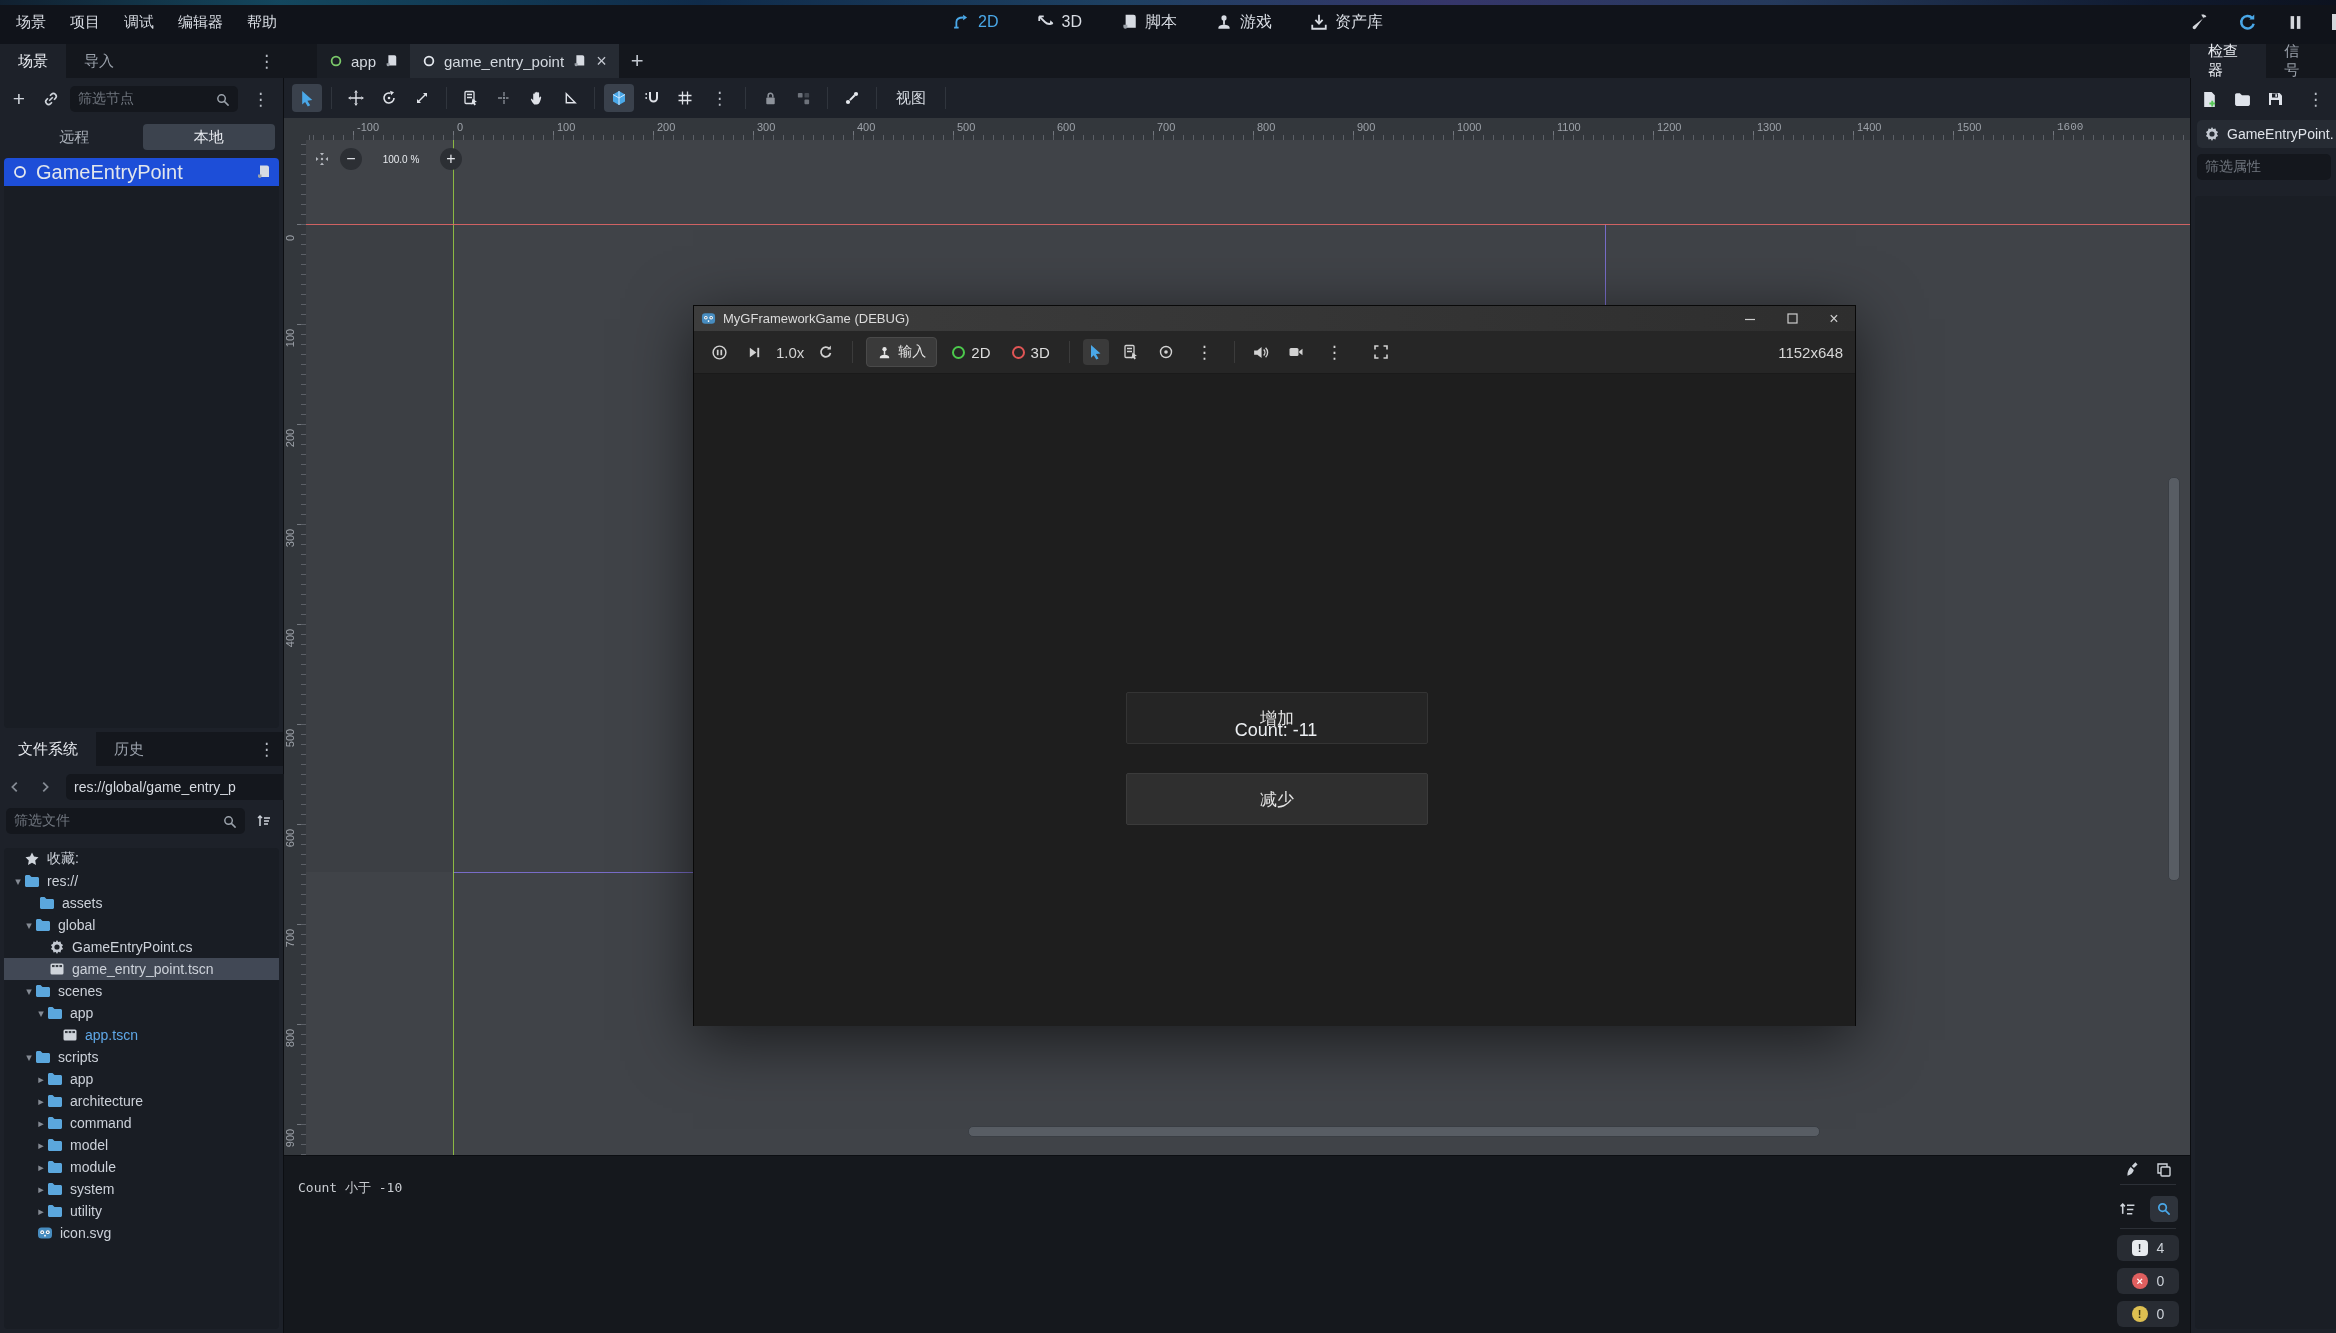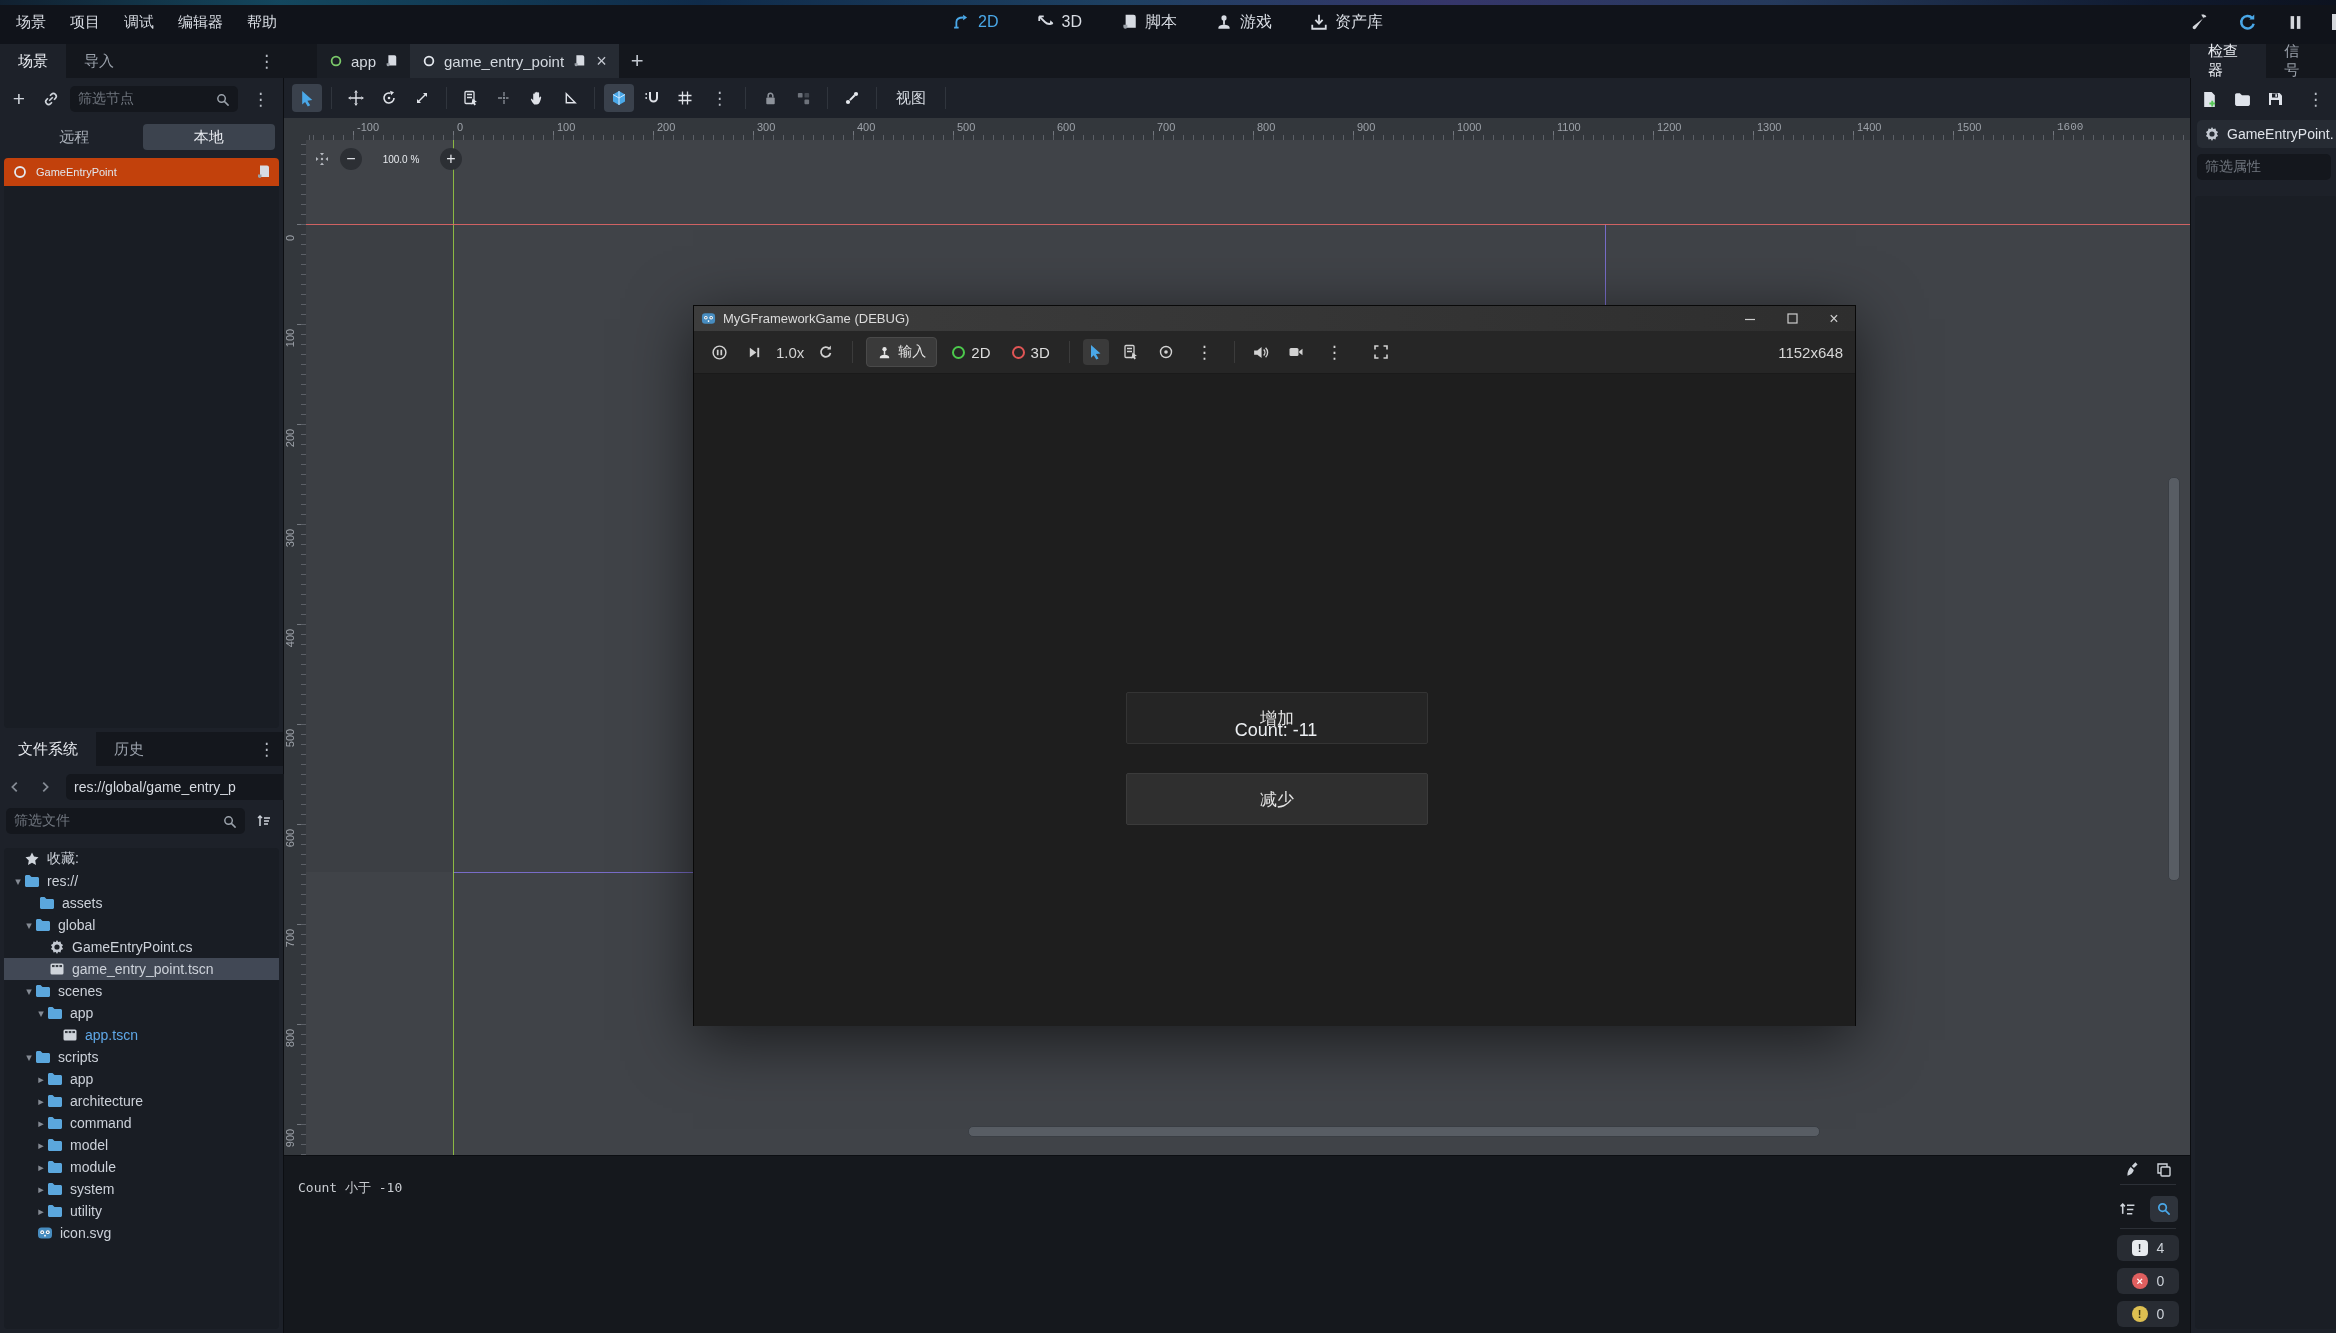--- a/index.html
+++ b/index.html
@@ -39,21 +39,21 @@
   .filter-box .ph{flex:1;}
   .seg-row{display:flex;gap:2px;padding:4px 8px;}
   .seg-btn{flex:1;height:26px;display:flex;align-items:center;justify-content:center;color:#aab0b9;font-size:15px;border-radius:4px;}
   .seg-btn.active{background:#3c434e;color:#e9ecf1;}
   .tree-box{position:absolute;left:4px;right:4px;background:#191d24;border-radius:4px;overflow:hidden;}
   .tree-row{display:flex;align-items:center;height:22px;white-space:nowrap;color:#ccd1d9;font-size:14px;}
   .tree-row .arrow{width:12px;color:#858b94;font-size:11px;text-align:center;flex:none;}
   .tree-row .ticon{width:16px;height:16px;margin-right:7px;flex:none;}
   .tree-row.selected{background:#414855;}
   .tree-row.accent .tlabel{color:#5fa8e8;}
-  .node-row{display:flex;align-items:center;height:28px;padding:0 8px;background:#c2410c;color:#e2e6ec;font-size:11px;}
+  .node-row{display:flex;align-items:center;height:28px;padding:0 8px;background:#1d4ed8;color:#e2e6ec;font-size:20px;}
   .node-row .ticon{width:16px;height:16px;margin-right:8px;}
   .node-row .spacer{flex:1;}
   
   .fs-tabbar{position:absolute;left:0;top:654px;width:283px;height:34px;background:#14171d;display:flex;}
   .nav-row{position:absolute;left:0;top:694px;width:337px;display:flex;align-items:center;gap:12px;padding:0 6px;box-sizing:border-box;height:30px;}
   .navchev{width:18px;height:18px;display:flex;align-items:center;justify-content:center;color:#868c95;}
   .path-box{flex:1;height:26px;background:#14171d;border-radius:5px;display:flex;align-items:center;padding:0 8px;color:#d6dae1;font-size:14px;overflow:hidden;white-space:nowrap;}
   .fs-filter-row{position:absolute;left:0;top:728px;width:283px;display:flex;align-items:center;gap:6px;padding:0 6px;box-sizing:border-box;height:30px;}
   
   .canvas-area{position:absolute;left:284px;top:78px;width:1906px;height:1077px;background:#1d2129;}

